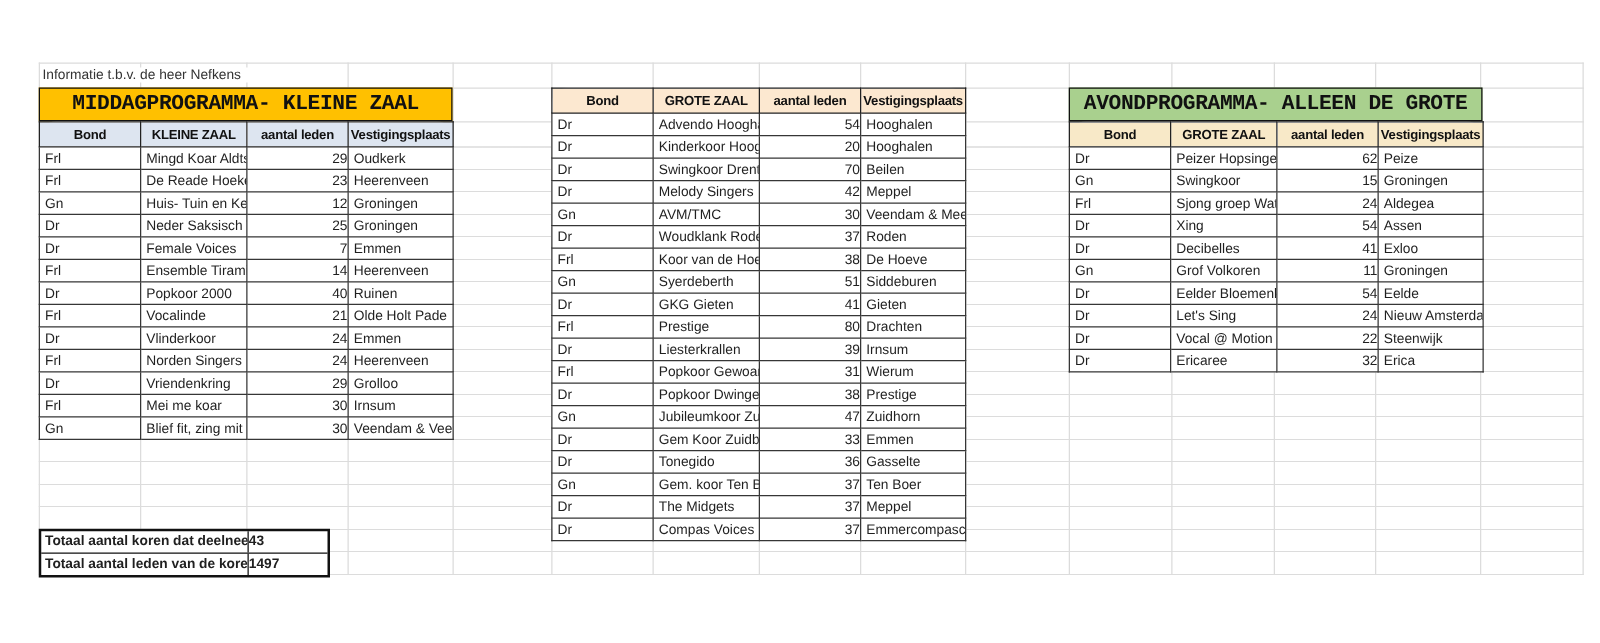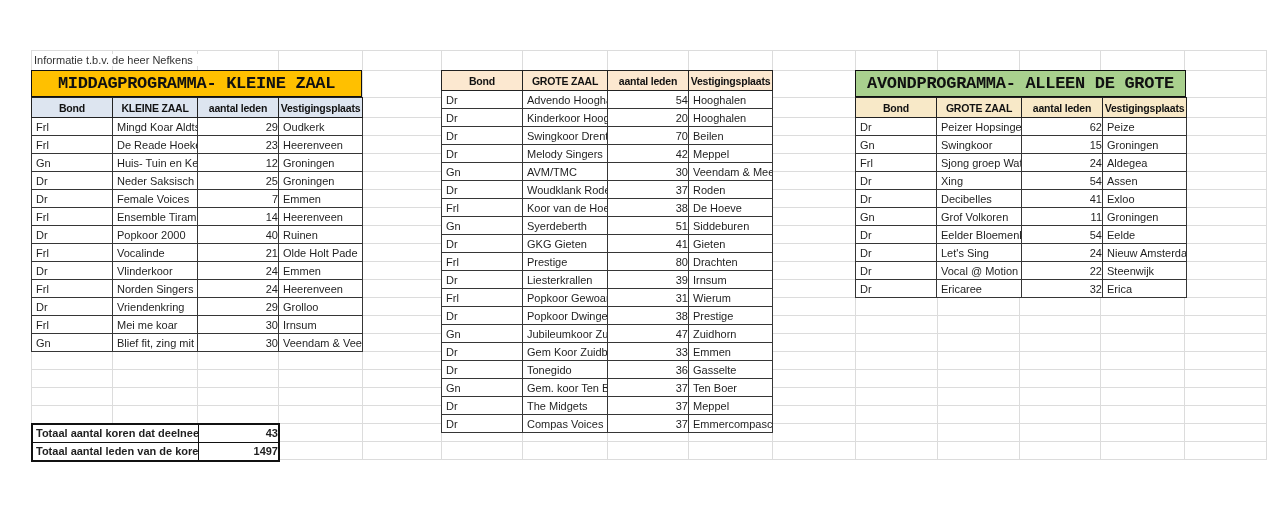--- a/index.html
+++ b/index.html
@@ -29,22 +29,22 @@
   table.sheet td{box-sizing:border-box;height:18px;border:1px solid #363636;font-size:11px;
                  padding:0 0 0 4px;white-space:nowrap;overflow:hidden;background:#fff;line-height:16px;}
   td.num{text-align:right;padding:0;}
   td.ovf{overflow:visible;border-right:1px solid transparent;}
   
   .totals{position:absolute;left:31px;top:423px;border:2px solid #111;background:#fff;}
   .trow{display:flex;}
   .trow + .trow{border-top:1px solid #111;}
   .tlabel{box-sizing:border-box;width:165px;height:17px;font-size:11px;font-weight:bold;
           line-height:16px;padding-left:3px;white-space:nowrap;overflow:hidden;}
-  .tval{box-sizing:border-box;width:80px;height:17px;border-left:1px solid #111;font-size:11px;
-        font-weight:bold;text-align:right;line-height:16px;}
+  .tval{box-sizing:border-box;width:64px;height:17px;border-left:1px solid #111;font-size:11px;
+        font-weight:bold;text-align:left;line-height:16px;}
 </style>
 </head>
 <body>
 
 <div class="screen">
 
   <div>
     <div class="hline" style="top:50px"></div>
     <div class="hline" style="top:70px"></div>
     <div class="hline" style="top:97px"></div>

